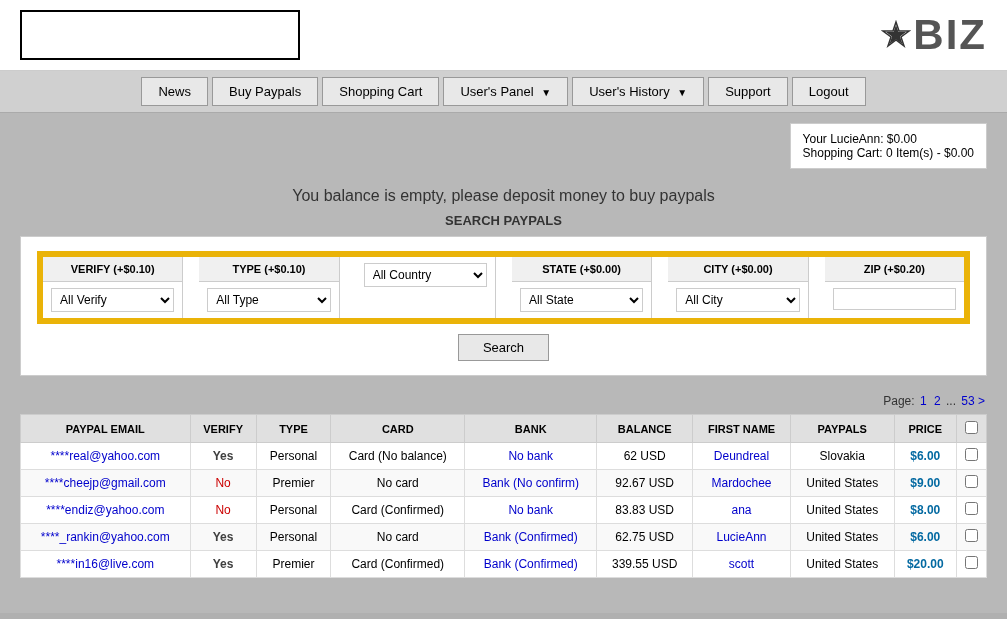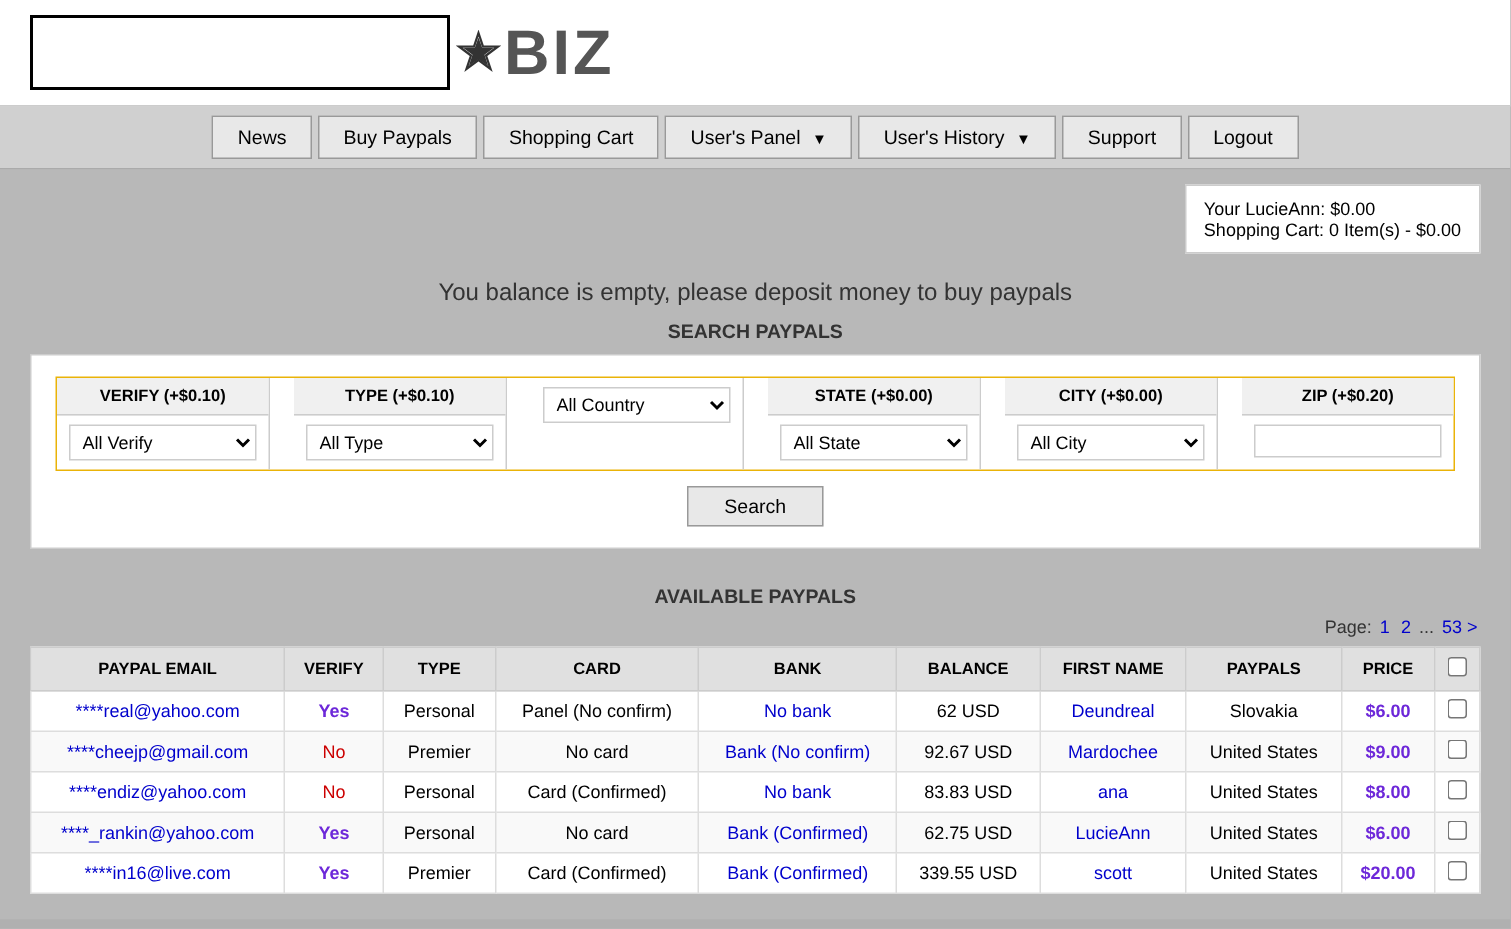--- a/index.html
+++ b/index.html
@@ -1,19 +1,19 @@
 <!DOCTYPE html>
 <html><head>
   <meta charset="utf-8">
   <style>
     * { box-sizing: border-box; margin: 0; padding: 0; }
     body { font-family: Arial, sans-serif; font-size: 13px; background: #b0b0b0; }
 
     
-    .header { background: #fff; padding: 10px 20px; display: flex; align-items: center; justify-content: flex-start; border-bottom: 1px solid #ccc; }
+    .header { background: #fff; padding: 10px 20px; display: flex; align-items: center; justify-content: space-between; border-bottom: 1px solid #ccc; }
     .logo-input { border: 2px solid #000; width: 280px; height: 50px; display: inline-block; }
     .logo-biz { font-size: 42px; font-weight: bold; color: #555; letter-spacing: 2px; display: flex; align-items: center; margin-left: 4px; }
     .logo-star { width: 30px; height: 30px; display: inline-block; margin-right: 2px; }
 
     
     .nav { background: #d0d0d0; display: flex; justify-content: center; padding: 6px 0; border-bottom: 1px solid #aaa; }
     .nav-item { padding: 6px 16px; border: 1px solid #999; background: #e8e8e8; margin: 0 2px; cursor: pointer; font-size: 13px; white-space: nowrap; }
     .nav-item .arrow { margin-left: 4px; font-size: 10px; }
 
     
@@ -21,45 +21,45 @@
 
     
     .balance-box { background: #fff; border: 1px solid #ccc; padding: 8px 12px; float: right; margin-bottom: 10px; font-size: 12px; }
 
     
     .message { text-align: center; padding: 8px 0 4px; color: #333; font-size: 16px; }
     .section-title { text-align: center; font-weight: bold; font-size: 13px; padding: 4px 0 8px; color: #333; }
 
     
     .search-panel { background: #fff; border: 1px solid #ccc; padding: 14px 16px; margin-bottom: 16px; clear: both; }
-    .search-grid { display: flex; gap: 16px; border: 1px solid #eab308; }
+    .search-grid { display: flex; gap: 16px; border: 6px solid #eab308; }
     .search-col { flex: 1; border-right: 1px solid #ccc; padding: 0; }
     .search-col:last-child { border-right: none; }
     .search-col-header { background: #f0f0f0; padding: 6px 8px; font-size: 11px; font-weight: bold; border-bottom: 1px solid #ccc; text-align: center; }
     .search-col-body { padding: 6px 8px; text-align: center; }
     .search-select { width: 100%; padding: 3px 4px; font-size: 12px; border: 1px solid #ccc; background: #fff; }
     .search-input { width: 100%; padding: 3px 4px; font-size: 12px; border: 1px solid #ccc; }
     .search-btn-row { text-align: center; margin-top: 10px; }
     .search-btn { padding: 5px 24px; font-size: 13px; border: 1px solid #999; background: #e8e8e8; cursor: pointer; }
 
     
     .available-title { text-align: center; font-weight: bold; font-size: 13px; padding: 8px 0 4px; color: #333; }
     .page-nav { text-align: right; padding: 2px 0 6px; font-size: 12px; color: #333; }
     .page-nav a { color: #00c; text-decoration: none; margin: 0 2px; }
 
     
     .paypal-table { width: 100%; border-collapse: collapse; background: #fff; border: 1px solid #ccc; font-size: 12px; }
     .paypal-table th { background: #e0e0e0; border: 1px solid #ccc; padding: 6px 8px; font-size: 11px; font-weight: bold; text-align: center; }
     .paypal-table td { border: 1px solid #ddd; padding: 5px 8px; text-align: center; }
     .paypal-table tr:nth-child(even) td { background: #f9f9f9; }
     .email-link { color: #00c; text-decoration: none; }
-    .verify-yes { color: #6d28d9; font-weight: bold; text-align: right; }
+    .verify-yes { color: #404040; font-weight: bold; text-align: right; }
     .verify-no { color: #cc0000; }
     .balance-val { color: #000; }
-    .price-val { color: #6d28d9; font-weight: bold; }
+    .price-val { color: #0369a1; font-weight: bold; }
     .firstname-val { color: #00c; }
     .bank-val { color: #00c; }
     .checkbox-cell { width: 20px; }
     .select-all-checkbox { }
 
     .clearfix::after { content: ''; display: table; clear: both; }
   </style>
 </head>
 <body>
 
@@ -149,21 +149,20 @@
         <div class="search-col-body">
           <input class="search-input" type="text" value="" placeholder="" style="">
         </div>
       </div>
     </div>
     <div class="search-btn-row">
       <button class="search-btn">Search</button>
     </div>
   </div>
 
-  <div class="available-title">AVAILABLE PAYPALS</div>
 
   <div class="page-nav">
     <span>Page:</span>
     <a href="#">1</a>
     <span> <a href="#">2</a> ...
       <a href="#">53 &gt;</a>
     </span>
   </div>
 
   <table class="paypal-table">
@@ -179,21 +178,21 @@
         <th>PAYPALS</th>
         <th>PRICE</th>
         <th class="checkbox-cell"><input type="checkbox" class="select-all-checkbox" style=""></th>
       </tr>
     </thead>
     <tbody id="table-body">
     <tr>
     <td><a href="#" class="email-link">****real@yahoo.com</a></td>
     <td><span class="verify-yes">Yes</span></td>
     <td>Personal</td>
-    <td>Panel (No confirm)</td>
+    <td>Card (No balance)</td>
     <td><span class="bank-val">No bank</span></td>
     <td><span class="balance-val">62 USD</span></td>
     <td><span class="firstname-val">Deundreal</span></td>
     <td>Slovakia</td>
     <td><span class="price-val">$6.00</span></td>
     <td class="checkbox-cell"><input type="checkbox" style=""></td>
   </tr>
         <tr>
     <td><a href="#" class="email-link">****cheejp@gmail.com</a></td>
     <td><span class="verify-no">No</span></td>

